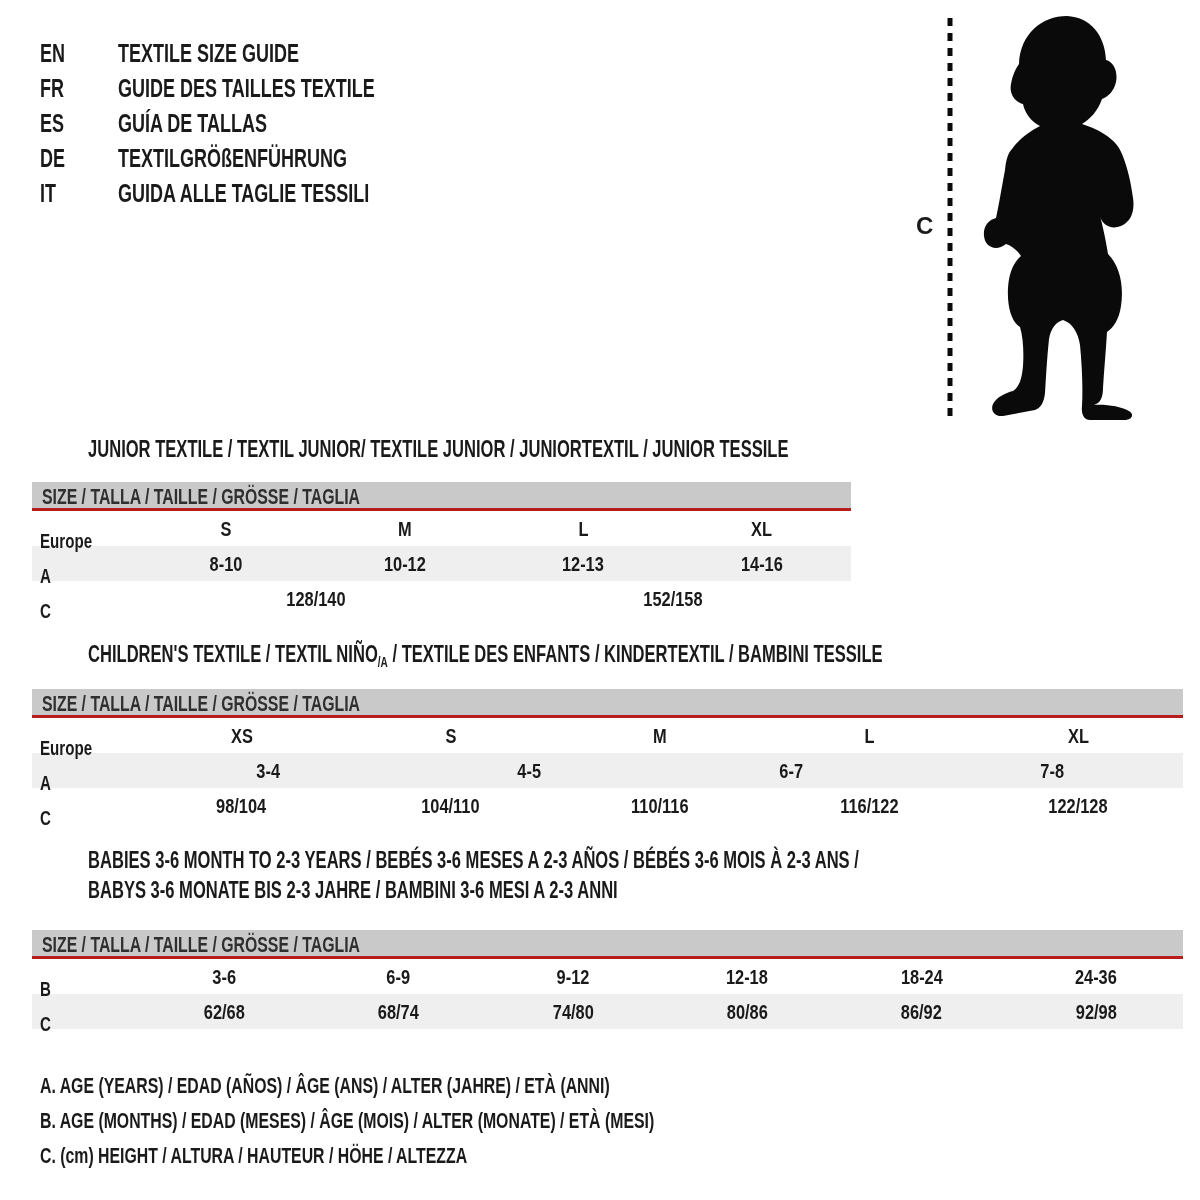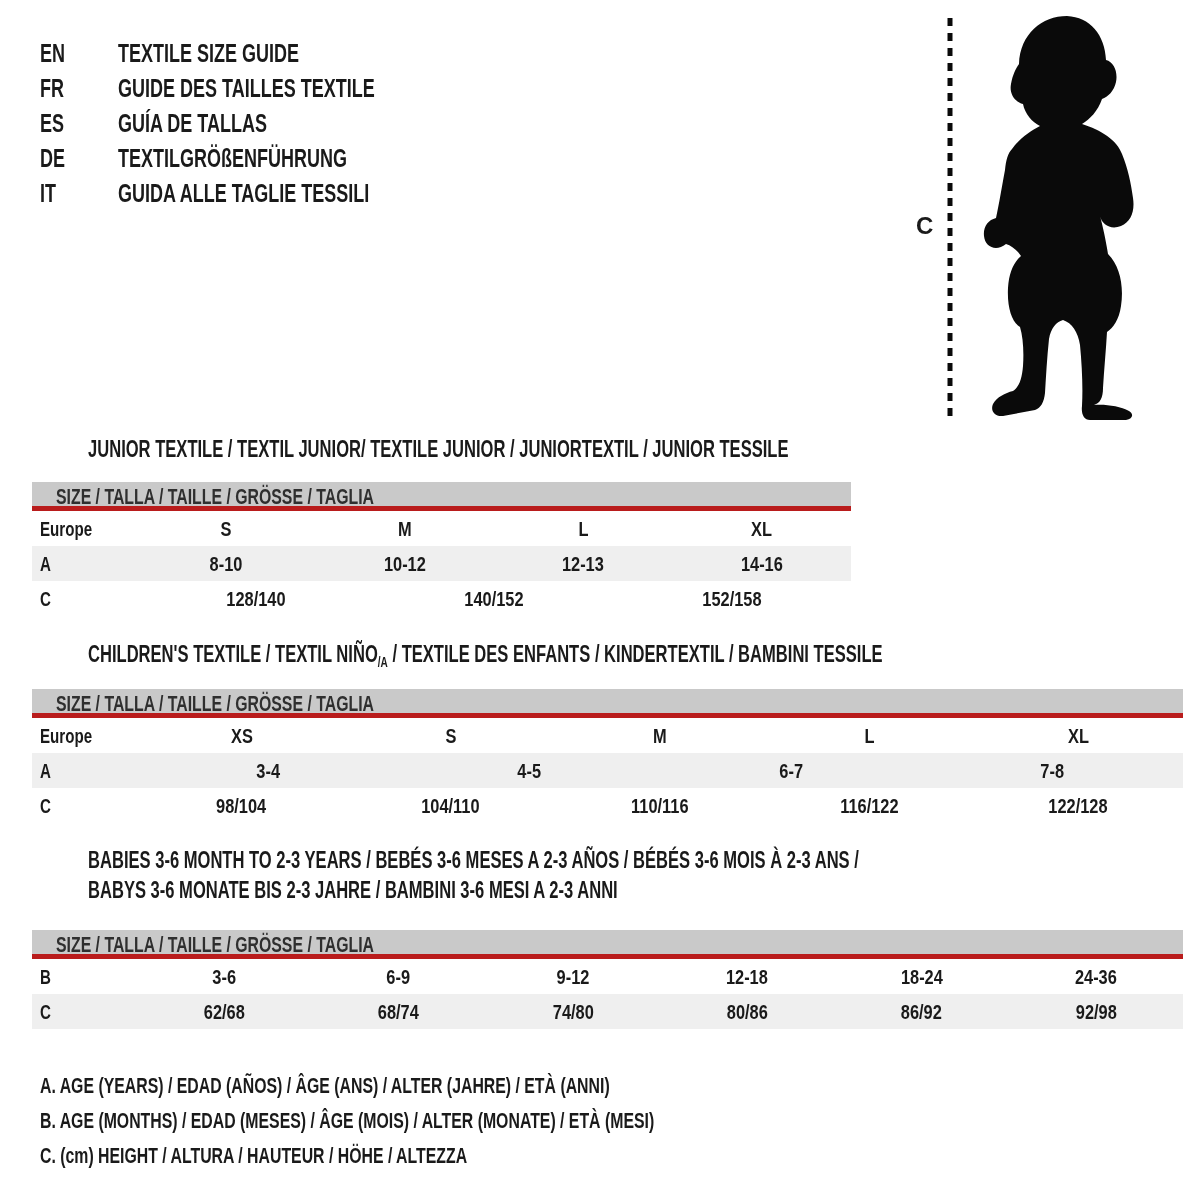--- a/index.html
+++ b/index.html
@@ -26,26 +26,26 @@
   .c-label    { position:absolute; left:916px; top:212px; font-size:24px; }
 
   
   .section-title { position:absolute; left:40px; font-size:23px;margin-left:48px; }
   .section-title sub { font-size:14px; vertical-align:-5px; }
 
   
   .table { position:absolute; left:32px; }
   .thead {
     height:29px; line-height:29px;
-    background:#c9c9c9; border-bottom:5px solid #b91c1c;
-    padding-left:24px; font-size:22px; color:#2f2f2f;
+    background:#c9c9c9; border-bottom:3px solid #b91c1c;
+    padding-left:10px; font-size:22px; color:#2f2f2f;
   }
   .trow  { display:flex; height:35px; line-height:35px; font-size:21px; }
   .trow.shaded { background:#efefef; }
-  .tlabel { width:105px; padding-left:8px; }
+  .tlabel { width:105px; padding-left:8px;margin-top:12px; }
   .tcell  { flex:1; text-align:center; }
 
   
   .footnote { position:absolute; left:40px; height:35px; line-height:30px; font-size:22px; }
 </style>
 </head>
 <body>
 
 <div id="canvas">
 
@@ -139,21 +139,20 @@
         <div class="trow shaded">
           <div class="tlabel"><span class="txt">A</span></div>
           <div class="tcell"><span class="txt-c">8-10</span></div>
           <div class="tcell"><span class="txt-c">10-12</span></div>
           <div class="tcell"><span class="txt-c">12-13</span></div>
           <div class="tcell"><span class="txt-c">14-16</span></div>
         </div>
         <div class="trow">
           <div class="tlabel"><span class="txt">C</span></div>
           <div class="tcell"><span class="txt-c">128/140</span></div>
-          <div class="tcell"><span class="txt-c">140/152</span></div>
           <div class="tcell"><span class="txt-c">152/158</span></div>
         </div>
       </div>
   </div>
 
   <div class="section-title" style="top:641px">
     <span class="txt"><span>CHILDREN'S TEXTILE / TEXTIL NIÑO</span><sub>/A</sub><span> / TEXTILE DES ENFANTS / KINDERTEXTIL / BAMBINI TESSILE</span></span>
   </div>
   <div class="table" style="top:689px;width:1151px">
     <div class="thead">

